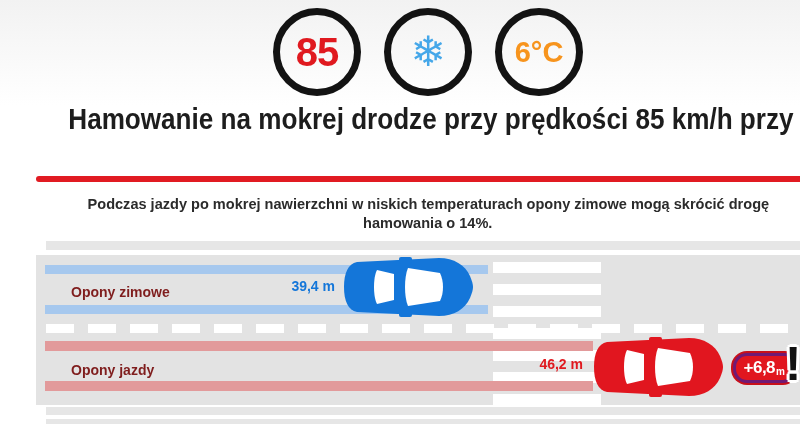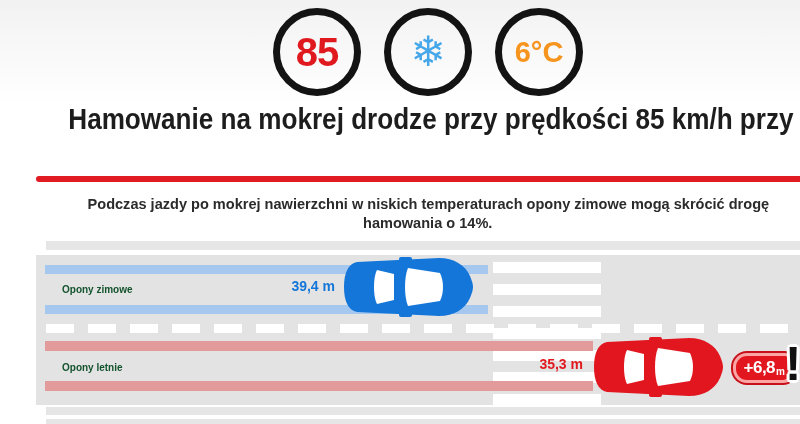--- a/index.html
+++ b/index.html
@@ -50,36 +50,36 @@
   .dashes{
     position:absolute;left:18px;top:324px;width:772px;height:9px;z-index:1;
     background:repeating-linear-gradient(90deg,#ffffff 0 28px,transparent 28px 42px);
   }
   .stripe{position:absolute;left:17px;z-index:2;}
   .stripe.blue{width:443px;height:9px;background:#a6c8ee;}
   .stripe.blue.s1{top:265px;} .stripe.blue.s2{top:305px;}
   .stripe.pink{width:548px;height:10px;background:#e29a9b;}
   .stripe.pink.s1{top:341px;} .stripe.pink.s2{top:381px;}
 
-  .lane-label{position:absolute;left:34px;z-index:3;font-size:10px;font-weight:700;color:#14532d;}
+  .lane-label{position:absolute;left:43px;z-index:3;font-size:14px;font-weight:700;color:#7f1d1d;}
   .lane-label.winter{top:284px;} .lane-label.summer{top:362px;}
 
   .dist{position:absolute;z-index:3;font-size:14px;font-weight:700;text-align:right;}
   .dist.winter{left:200px;width:107px;top:278px;color:#1476d9;}
   .dist.summer{left:450px;width:105px;top:356px;color:#e0191f;}
 
   .car{position:absolute;z-index:3;}
   .car.winter{left:313px;top:257px;color:#1476d9;}
   .car.summer{left:562px;top:337px;color:#e1161f;}
 
   
   .diff-badge{
     position:absolute;left:705px;top:353px;z-index:4;
     width:56px;height:24px;background:#e1161f;
-    border:3px solid #fca5a5;border-radius:14px 10px 12px 14px;
+    border:3px solid #701a75;border-radius:14px 10px 12px 14px;
     box-shadow:0 0 0 2px #c8101a;
     display:flex;align-items:center;justify-content:center;
     color:#ffffff;font-weight:700;font-size:17px;letter-spacing:-0.5px;
   }
   .diff-badge .unit{font-size:10px;margin-top:6px;margin-left:1px;}
   .warn{
     position:absolute;left:757px;top:336px;z-index:5;
     font-size:49px;font-weight:700;color:#111111;line-height:54px;
     text-shadow:-3px 0 0 #fff,3px 0 0 #fff,0 -3px 0 #fff,0 3px 0 #fff,
                 -2px -2px 0 #fff,2px 2px 0 #fff,-2px 2px 0 #fff,2px -2px 0 #fff;
@@ -119,22 +119,22 @@
   <div class="dashes"></div>
 
   <div class="stripe blue s1"></div>
   <div class="stripe blue s2"></div>
   <div class="stripe pink s1"></div>
   <div class="stripe pink s2"></div>
 
   <div class="lane-label winter">Opony zimowe</div>
   <div class="dist winter">39,4 m</div>
 
-  <div class="lane-label summer">Opony letnie</div>
-  <div class="dist summer">35,3 m</div>
+  <div class="lane-label summer">Opony jazdy</div>
+  <div class="dist summer">46,2 m</div>
 
   <div class="car winter">
     <svg width="134" height="60" viewBox="0 0 134 60">
       <path fill="currentColor" d="M16,5 C7,7 3,16 3,30 C3,44 7,53 16,55 L98,59 C113,59 124,52 129,41 C131,36 132,33 132,30 C132,27 131,24 129,19 C124,8 113,1 98,1 Z"></path>
       <rect fill="currentColor" x="58" y="0" width="13" height="7" rx="2"></rect>
       <rect fill="currentColor" x="58" y="53" width="13" height="7" rx="2"></rect>
       <path fill="#ffffff" d="M36,13 C32,20 32,40 36,47 L53,43 L53,17 Z"></path>
       <path fill="#ffffff" d="M67,11 C63,20 63,40 67,49 L99,44 C103,36 103,24 99,16 Z"></path>
     </svg>
   </div>

